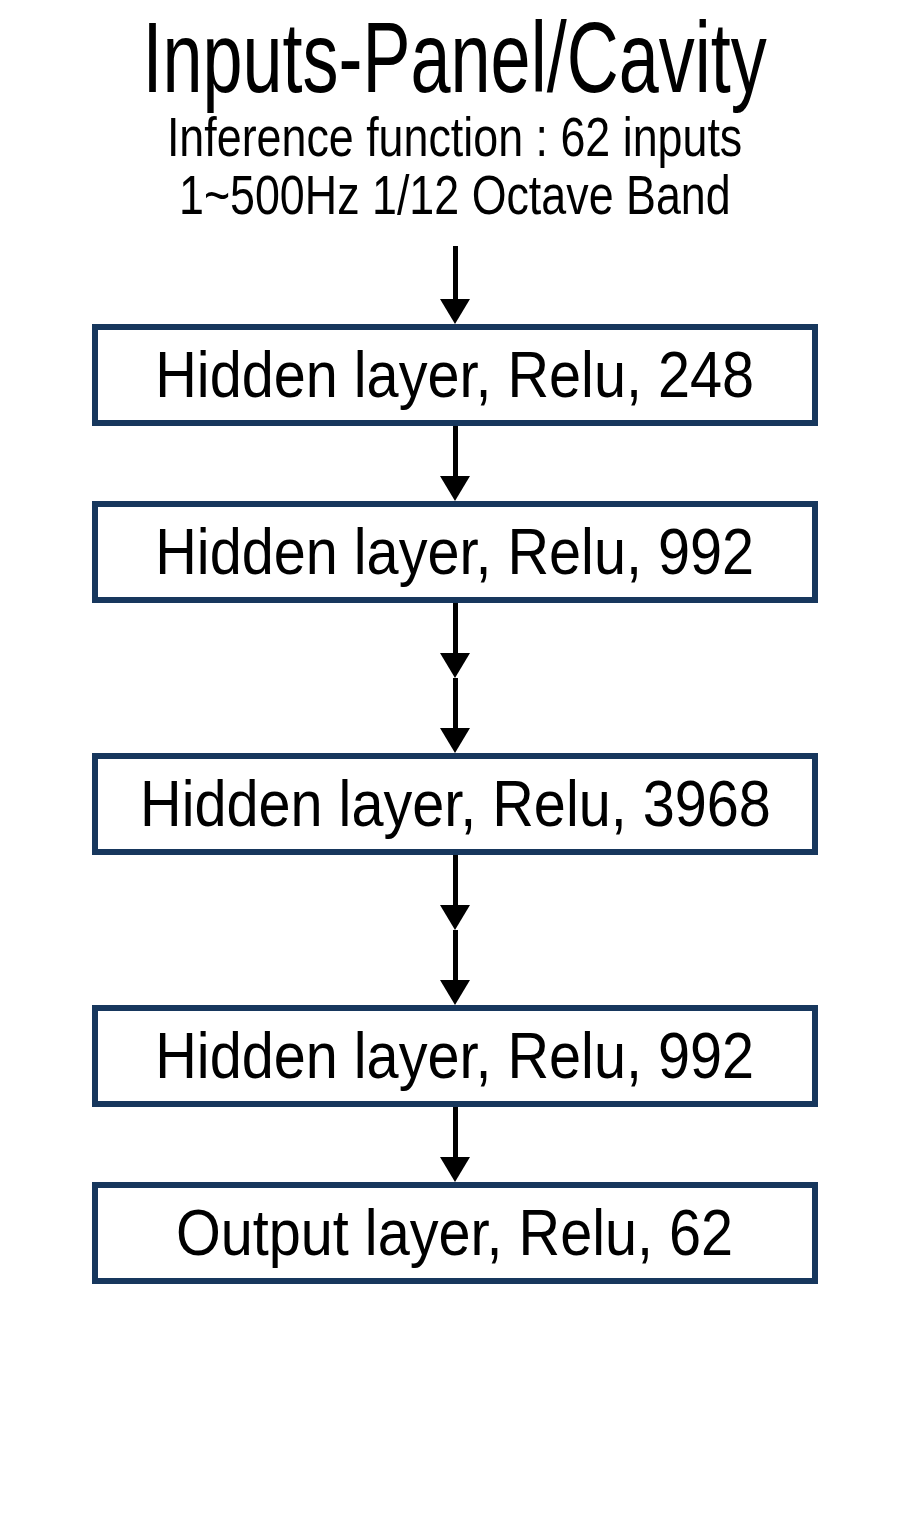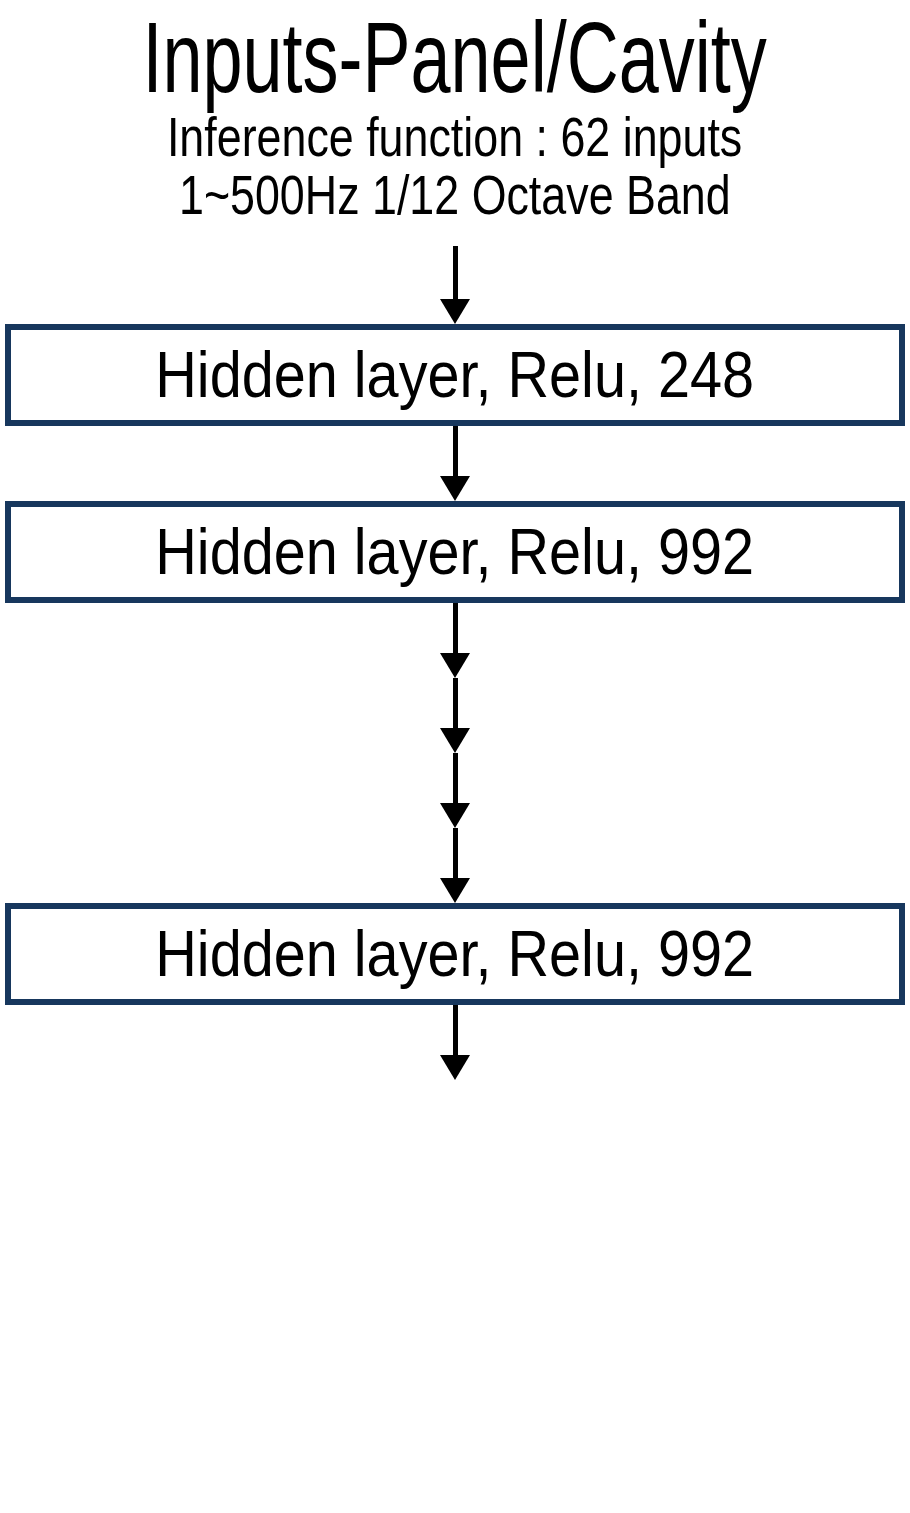--- a/index.html
+++ b/index.html
@@ -56,21 +56,21 @@
   }
   .arrow .head {
     width: 0;
     height: 0;
     border-left: 15px solid transparent;
     border-right: 15px solid transparent;
     border-top: 25px solid var(--arrow-color, #000);
   }
   .layer-box {
     box-sizing: border-box;
-    width: 900px;
+    width: 726px;
     height: 102px;
     flex: 0 0 auto;
     background: var(--box-fill, #fff);
     border: 6px solid var(--box-border, #17375d);
     display: flex;
     align-items: center;
     justify-content: center;
   }
   .layer-label {
     font-size: 64px;
@@ -114,20 +114,23 @@
     <div class="stem"></div>
     <div class="head"></div>
   </div>
 
 
   <div class="arrow">
     <div class="stem"></div>
     <div class="head"></div>
   </div>
 
+  <div class="layer-box">
+    <span class="layer-label">Hidden layer, Relu, 3968</span>
+  </div>
 
   <div class="arrow">
     <div class="stem"></div>
     <div class="head"></div>
   </div>
 
 
   <div class="arrow">
     <div class="stem"></div>
     <div class="head"></div>
@@ -135,14 +138,17 @@
 
   <div class="layer-box">
     <span class="layer-label">Hidden layer, Relu, 992</span>
   </div>
 
   <div class="arrow">
     <div class="stem"></div>
     <div class="head"></div>
   </div>
 
+  <div class="layer-box">
+    <span class="layer-label">Output layer, Relu, 62</span>
+  </div>
 
 </div>
 
 </body></html>

